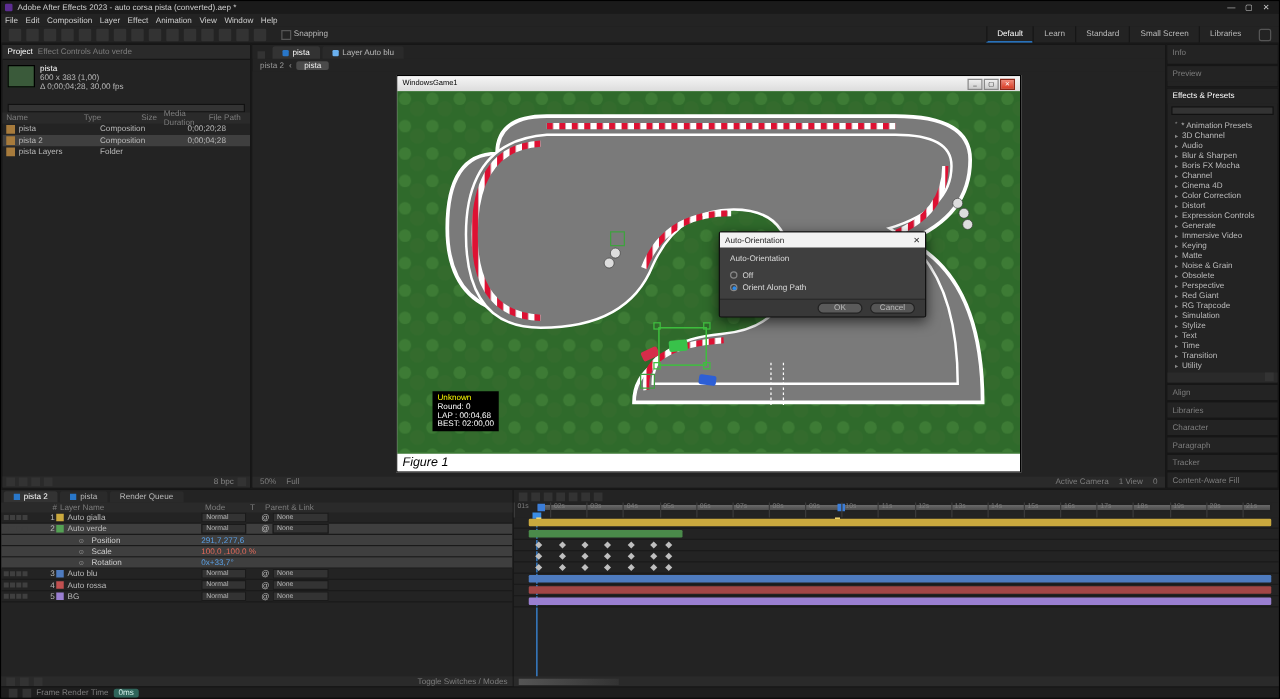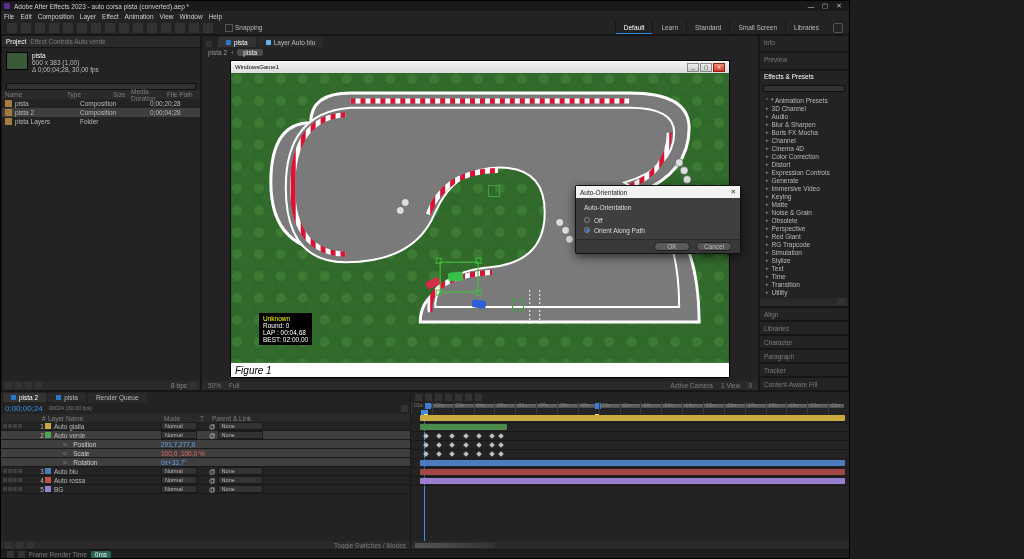--- a/index.html
+++ b/index.html
@@ -15,21 +15,21 @@
     --tab-blue:#2977c9;
     --green-strip:#5aa85a;
     --purple-strip:#9a7fd1;
     --red-strip:#a24646;
     --blue-strip:#4e7bbf;
     --playhead:#3b8ee6;
     --marker:#ffe27a;
   }
   *{box-sizing:border-box;font-family:"Segoe UI",Arial,sans-serif}
   html,body{margin:0;height:100%;width:100%;background:var(--bg-0);color:var(--text);font-size:6.5px;overflow:hidden}
-  .app{width:850px;height:559px;display:flex;flex-direction:column;background:var(--bg-0);border:1px solid #000}
+  .app{width:1024px;height:559px;display:flex;flex-direction:column;background:var(--bg-0);border:1px solid #000}
   
   .titlebar{height:10px;background:#1a1a1a;display:flex;align-items:center;padding:0 3px;color:#cfcfcf}
   .titlebar .logo{width:6px;height:6px;background:#5c2d91;border-radius:1px;margin-right:4px}
   .titlebar .spacer{flex:1}
   .winbtn{width:14px;height:8px;display:flex;align-items:center;justify-content:center;color:#ccc}
   
   .menubar{height:10px;background:var(--bg-1);display:flex;align-items:center;padding:0 3px;gap:6px;color:#cfcfcf}
   .menubar span{cursor:default}
   
   .toolrow{height:14px;background:var(--bg-1);border-bottom:1px solid var(--line);display:flex;align-items:center}
@@ -446,26 +446,20 @@
               <span>pista 2</span>
             </div>
           <div class="tl-tab">
               <span style="width:5px;height:5px;background:var(--tab-blue);margin-right:3px"></span>
               <span>pista</span>
             </div>
           <div class="tl-tab">
               <span>Render Queue</span>
             </div>
         </div>
-        <div class="tl-time">
-          <span>0;00;00;24</span>
-          <span style="margin-left:6px;color:var(--text-dim);font-size:5.5px">00024 (30.00 fps)</span>
-          <span style="flex:1"></span>
-          <i style="width:7px;height:7px;background:var(--bg-3);margin:0 2px"></i>
-        </div>
         <div class="tl-cols">
           <div class="tc tc-sw"></div>
           <div class="tc tc-n">#</div>
           <div class="tc tc-name">Layer Name</div>
           <div class="tc tc-mode">Mode</div>
           <div class="tc tc-trk">T</div>
           <div class="tc tc-par">Parent &amp; Link</div>
         </div>
         <div class="layers" id="layers">
             <div class="lrow">

